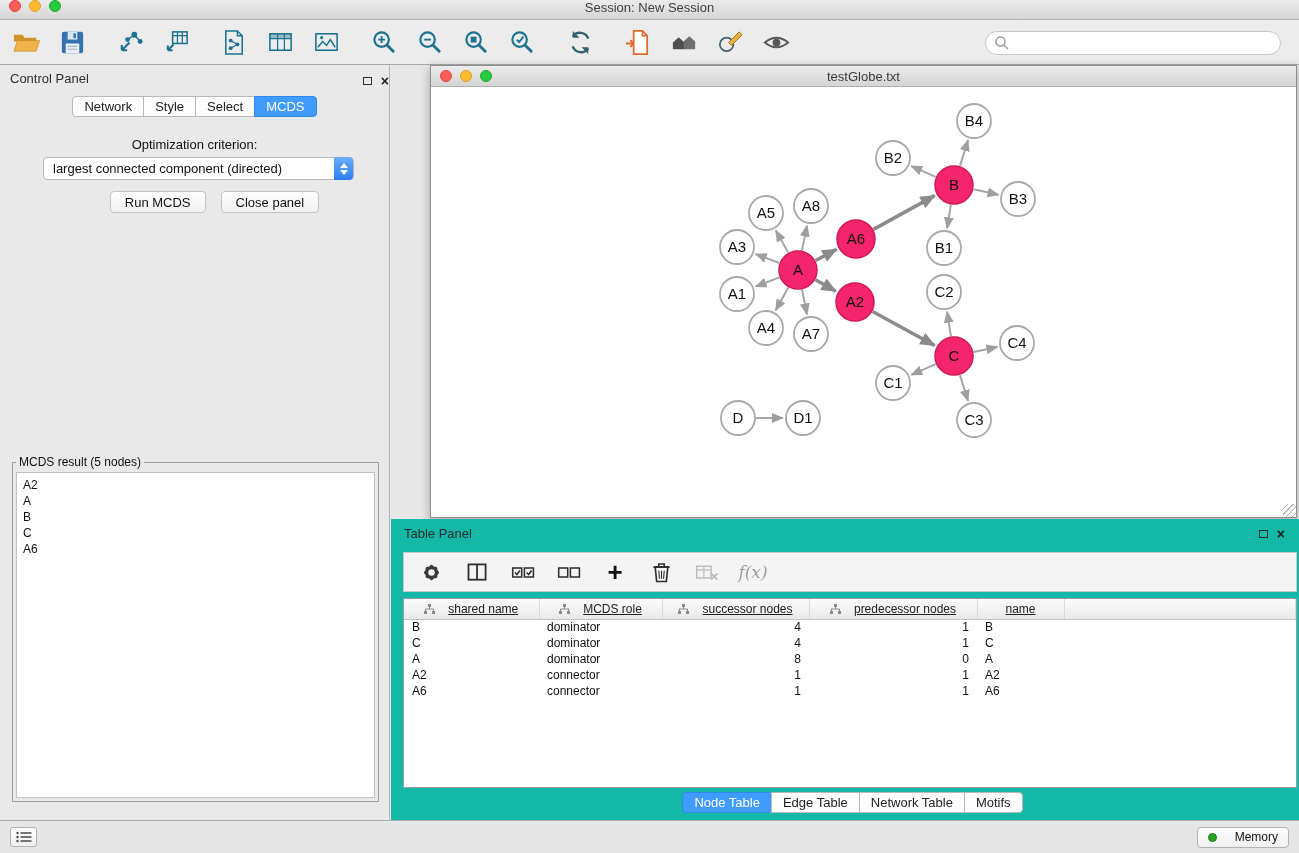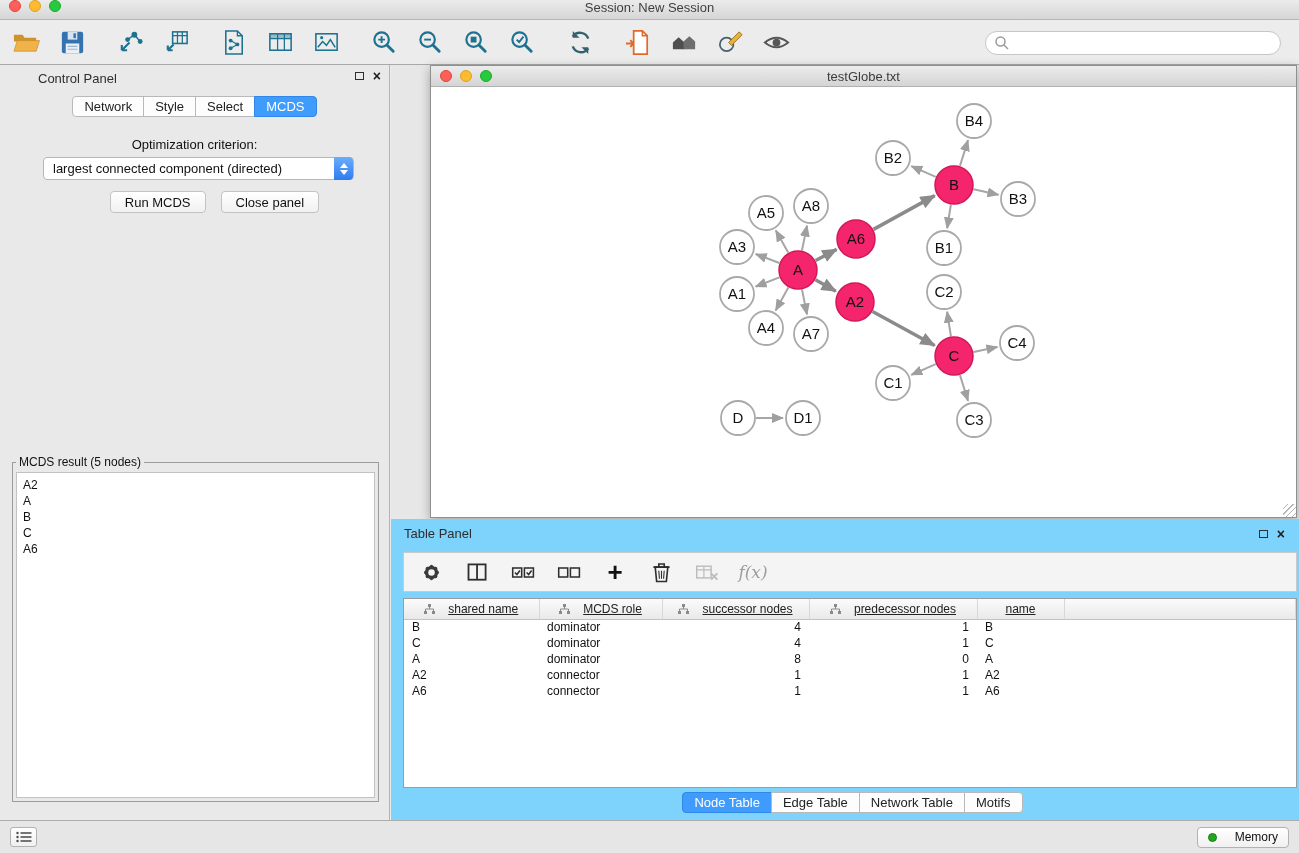--- a/index.html
+++ b/index.html
@@ -28,21 +28,21 @@
     border:1px solid #c6c6c6; border-radius:12px; display:flex; align-items:center; padding:0 8px; }
   .search-box input { border:none; outline:none; flex:1; font-size:13px; font-family:"Liberation Sans",sans-serif; background:transparent; margin-left:5px; }
 
   
   .main { position:absolute; top:65px; left:0; right:0; bottom:33px; }
   .control-panel { position:absolute; top:0; left:0; width:390px; height:100%;
     background:#e9e9e9; border-right:1px solid #b3b3b3; }
   .workspace { position:absolute; top:0; left:391px; right:0; height:100%; background:#e7e7e7; }
 
   
-  .panel-header { position:absolute; top:6px; left:10px; right:8px; display:flex; align-items:flex-start; font-size:13px; color:#2e2e2e;margin-left:28px; }
+  .panel-header { position:absolute; top:6px; left:10px; right:0; display:flex; align-items:flex-end; font-size:13px; color:#2e2e2e; }
   .panel-btns { margin-left:auto; display:flex; gap:9px; align-items:center; }
   .float-box { width:9px; height:8px; border:1.5px solid #2e2e2e; display:inline-block; cursor:pointer; }
   .close-x { font-weight:900; font-size:14px; color:#1d1d1d; cursor:pointer; line-height:10px; }
 
   .seg { display:flex; }
   .seg-tab { height:21px; line-height:19px; padding:0 11px; font-size:13px; color:#222; background:#fdfdfd;
     border:1px solid #b9b9b9; margin-left:-1px; cursor:pointer; }
   .seg-tab:first-child { border-radius:4px 0 0 4px; margin-left:0; }
   .seg-tab:last-child { border-radius:0 4px 4px 0; }
   .seg-tab.active { background:#3f9bfc; border-color:#2f87ea; color:#fff; }
@@ -71,21 +71,21 @@
   .network-window { position:absolute; top:0; left:12px; right:2px; height:453px; background:#14532d;
     border:1px solid #8f8f8f; box-shadow:0 3px 10px rgba(0,0,0,.3);margin-left:27px; }
   .nw-titlebar { height:21px; background:linear-gradient(#ececec,#d4d4d4); border-bottom:1px solid #b0b0b0;
     display:flex; align-items:center; position:relative; }
   .nw-title { position:absolute; left:0; right:0; text-align:center; font-size:13px; color:#3c3c3c; }
   .nw-canvas { position:relative; width:100%; height:430px; background:#fff; overflow:hidden; }
   .resize-corner { position:absolute; right:0; bottom:0; width:13px; height:13px;
     background:repeating-linear-gradient(135deg, transparent 0 3px, #b4b4b4 3px 4px); }
 
   
-  .table-panel { position:absolute; top:454px; left:0; right:0; bottom:0; background:#7dd3fc;padding-left:17px; }
+  .table-panel { position:absolute; top:454px; left:0; right:0; bottom:0; background:#14b8a6;padding-left:17px; }
   .tp-header { position:absolute; top:7px; left:13px; right:14px; display:flex; align-items:center; font-size:13px; color:#2e2e2e; }
   .tp-toolbar { position:absolute; top:33px; left:12px; right:2px; height:40px; background:#f4f4f4;
     border:1px solid #c9c9c9; display:flex; align-items:center; gap:16px; padding:0 12px; }
   .tp-btn { width:30px; height:30px; display:flex; align-items:center; justify-content:center; cursor:pointer; }
   .tp-btn svg { width:27px; height:27px; }
   .plus-glyph { font-size:26px; font-weight:bold; color:#111; line-height:26px; }
   .fx-glyph { font-family:"DejaVu Serif", serif; font-style:italic; font-size:17px; color:#9d9d9d; }
 
   .tp-table { position:absolute; top:79px; left:12px; right:2px; height:190px; background:#fff;
     border:1px solid #9c9c9c; overflow:hidden; }

